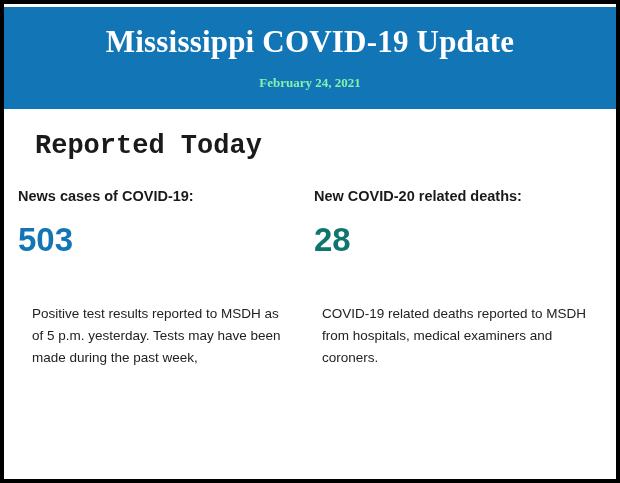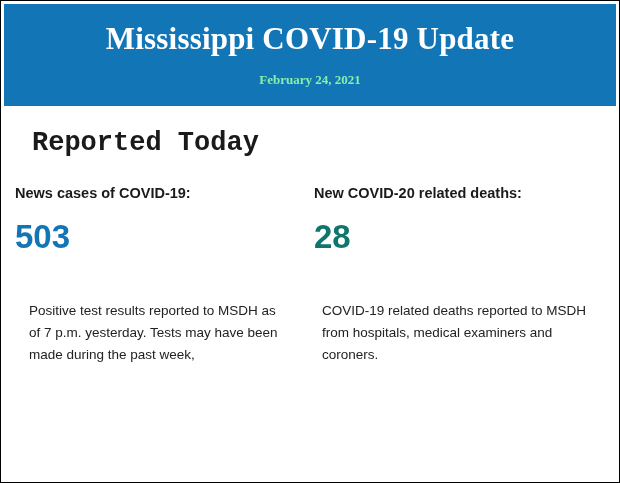--- a/index.html
+++ b/index.html
@@ -12,21 +12,21 @@
     background: #ffffff;
     font-family: "Liberation Sans", sans-serif;
     overflow: hidden;
   }
   .page {
     position: relative;
     width: 620px;
     height: 483px;
     background: #ffffff;
     box-sizing: border-box;
-    border: 1px solid #000000;
+    border: 4px solid #000000;
   }
   .header {
     background: #1275b5;
     width: 612px;
     margin: 3px auto 0 auto;
     padding: 16px 10px 18px 10px;
     box-sizing: border-box;
     text-align: center;
   }
   .header-title {
@@ -128,17 +128,17 @@
       <div class="stat-label">News cases of COVID-19:</div>
       <div class="stat-value cases">503</div>
     </div>
     <div class="stat-col right">
       <div class="stat-label">New COVID-20 related deaths:</div>
       <div class="stat-value deaths">28</div>
     </div>
   </div>
 
   <div class="notes">
-    <div class="note-col left">Positive test results reported to MSDH as of 7 p.m. yesterday. Tests may have been made during the past week,</div>
+    <div class="note-col left">Positive test results reported to MSDH as of 5 p.m. yesterday. Tests may have been made during the past week,</div>
     <div class="note-col right">COVID-19 related deaths reported to MSDH from hospitals, medical examiners and coroners.</div>
   </div>
 
 </div>
 
 </body></html>

